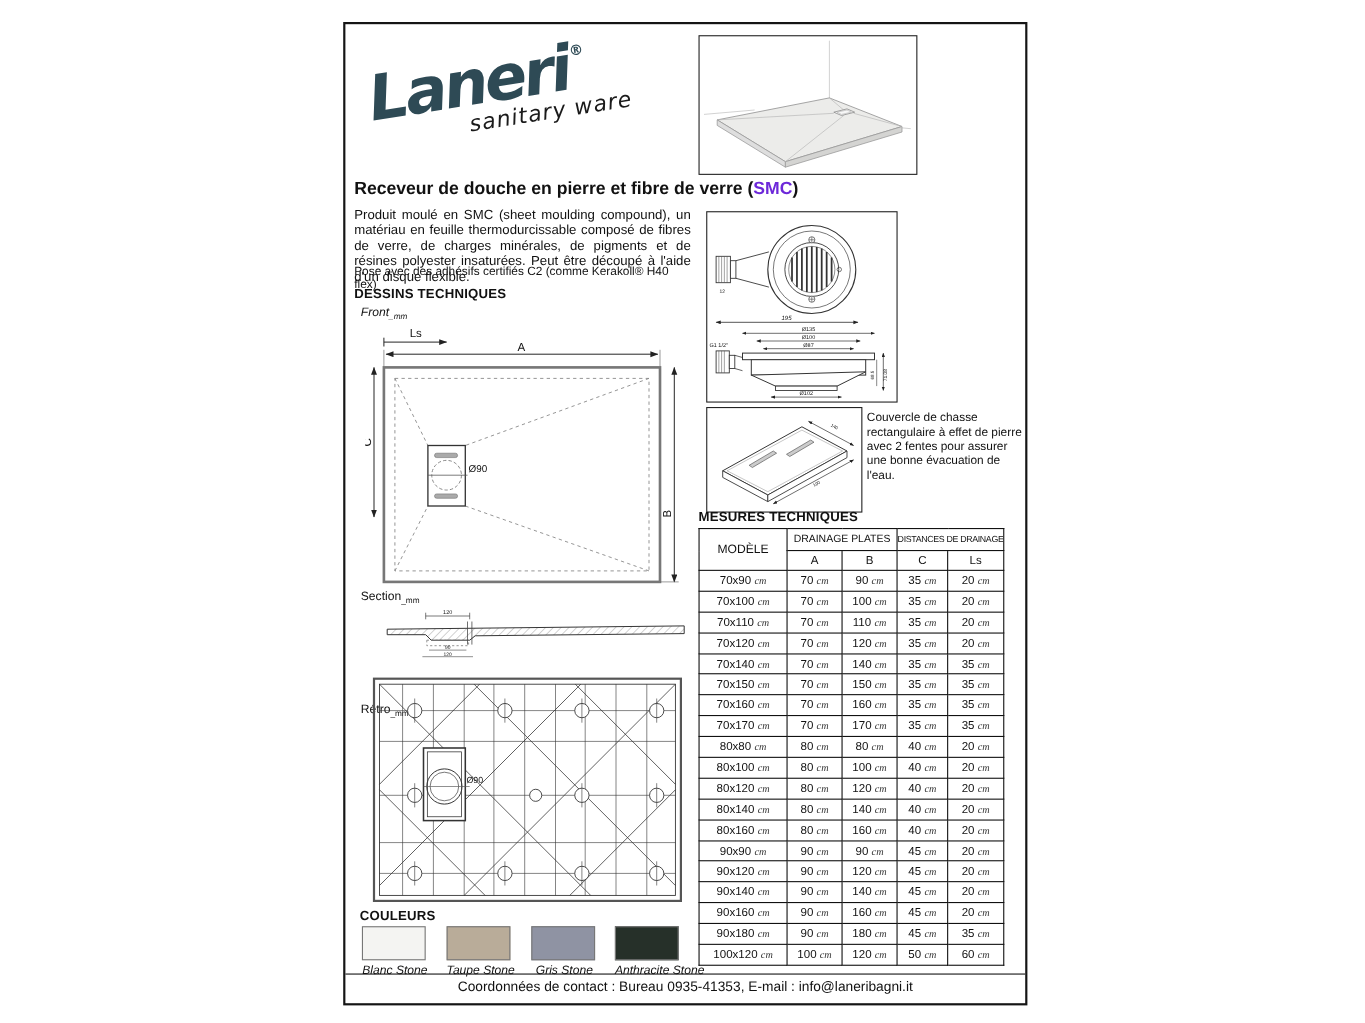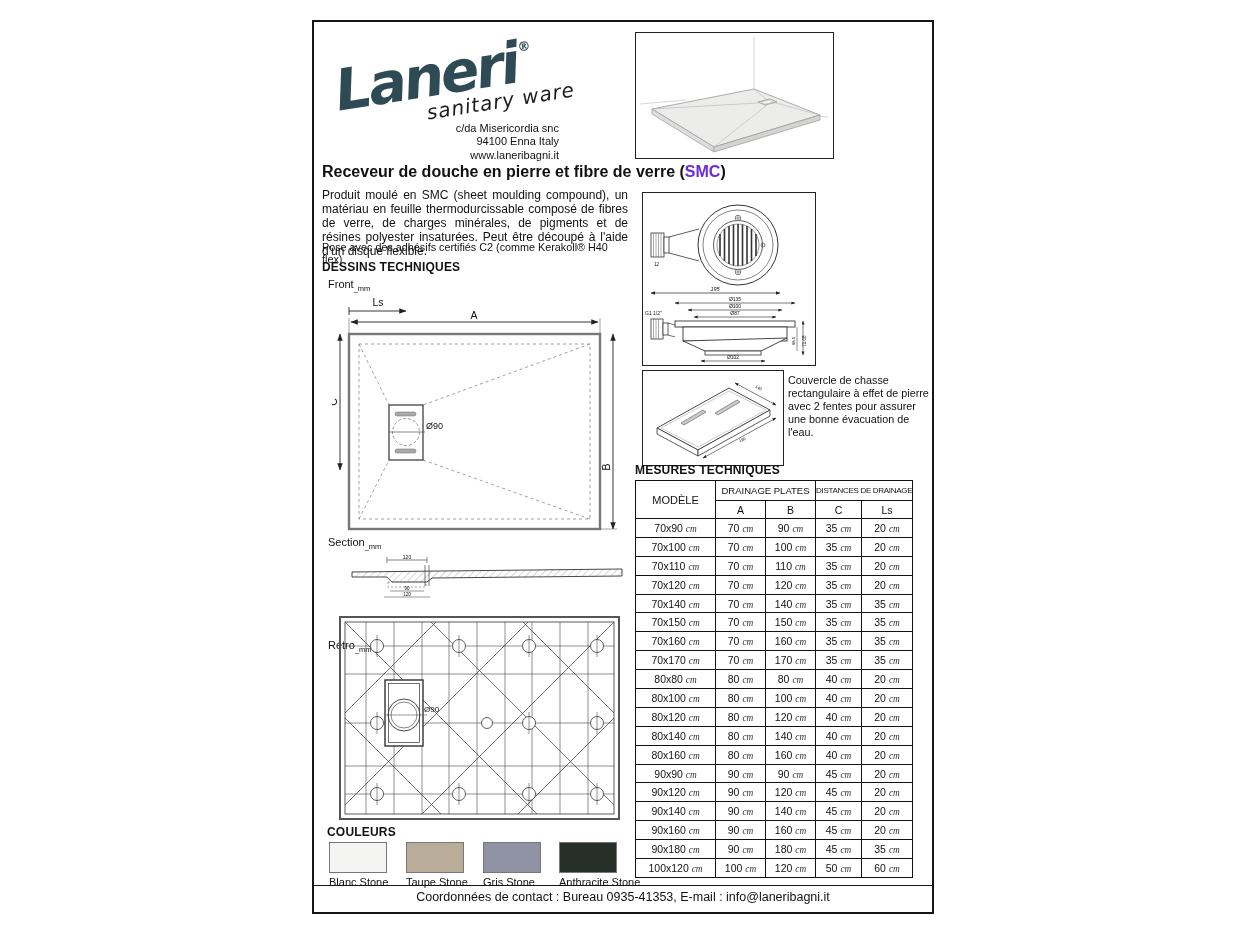--- a/index.html
+++ b/index.html
@@ -30,50 +30,45 @@
       font-weight:normal;overflow:hidden;white-space:nowrap;}
   table.meas thead tr:first-child th{height:19px;}
   table.meas thead tr:last-child th{height:17px;}
   table.meas td{height:17.9px;}
   th.grp{font-size:9.5px;}
   th.grp2{font-size:8px;letter-spacing:-.3px;}
   th.modele{font-size:11px;}
   .u{font-style:italic;font-size:9.3px;color:#333;font-family:"Liberation Serif",serif;}
   
   .swatch{width:58px;height:31px;border:1px solid #777;box-sizing:border-box;}
-  .swatch-label{font-size:11px;text-align:left;margin-top:3px;white-space:nowrap;}
+  .swatch-label{font-size:11px;text-align:center;margin-top:3px;white-space:nowrap;font-style:italic;}
   .footer{position:absolute;left:0;right:0;top:863px;border-top:1.5px solid #151515;
           text-align:center;font-size:12.5px;padding-top:4px;}
   svg text{font-family:"Liberation Sans",sans-serif;fill:#111;}
 </style>
 </head>
 <body>
 
 <div class="canvas">
 <div class="page">
 
   <div class="abs" style="left:20px;top:22px;">
     <div class="logo-word"><span>Laneri</span><span class="reg">®</span></div>
     <div class="logo-tag">sanitary ware</div>
   </div>
-  <div class="abs address" style="left:55px;top:100px;width:190px;">
-    <div>c/da Misericordia snc</div>
-    <div>94100 Enna Italy</div>
-    <div>www.laneribagni.it</div>
-  </div>
 
   <div class="abs doc-title" style="left:8px;top:141px;">
     <span>Receveur de douche en pierre et fibre de verre (</span><span class="red">SMC</span><span>)</span>
   </div>
 
   <div class="abs para" style="left:8px;top:166px;width:306px;">Produit moulé en SMC (sheet moulding compound), un matériau en feuille thermodurcissable composé de fibres de verre, de charges minérales, de pigments et de résines polyester insaturées. Peut être découpé à l'aide d'un disque flexible.</div>
   <div class="abs pose" style="left:8px;top:218px;width:306px;">Pose avec des adhésifs certifiés C2 (comme Kerakoll® H40 flex)</div>
 
   <div class="abs h-sec" style="left:8px;top:238px;">DESSINS TECHNIQUES</div>
-  <div class="abs fig-label" style="left:14px;top:256px;"><span>Front</span><sub>_mm</sub></div>
+  <div class="abs fig-label" style="left:14px;top:256px;font-style:italic;"><span>Front</span><sub>_mm</sub></div>
 
   <svg class="abs" style="left:18px;top:270px;" width="295" height="242" viewBox="0 0 295 242">
     <defs>
           <marker id="fr-ar" markerWidth="9" markerHeight="8" refX="7.5" refY="3" orient="auto-start-reverse">
             <path d="M0,0L8,3L0,6Z" fill="#222"></path>
           </marker>
         </defs>
     <line x1="17" y1="19" x2="74" y2="19" stroke="#222" stroke-width="0.9" marker-end="url(#fr-ar)"></line>
     <line x1="17" y1="15" x2="17" y2="23" stroke="#222" stroke-width="0.9"></line>
     <text x="46" y="14" font-size="10.5" text-anchor="middle">Ls</text>

